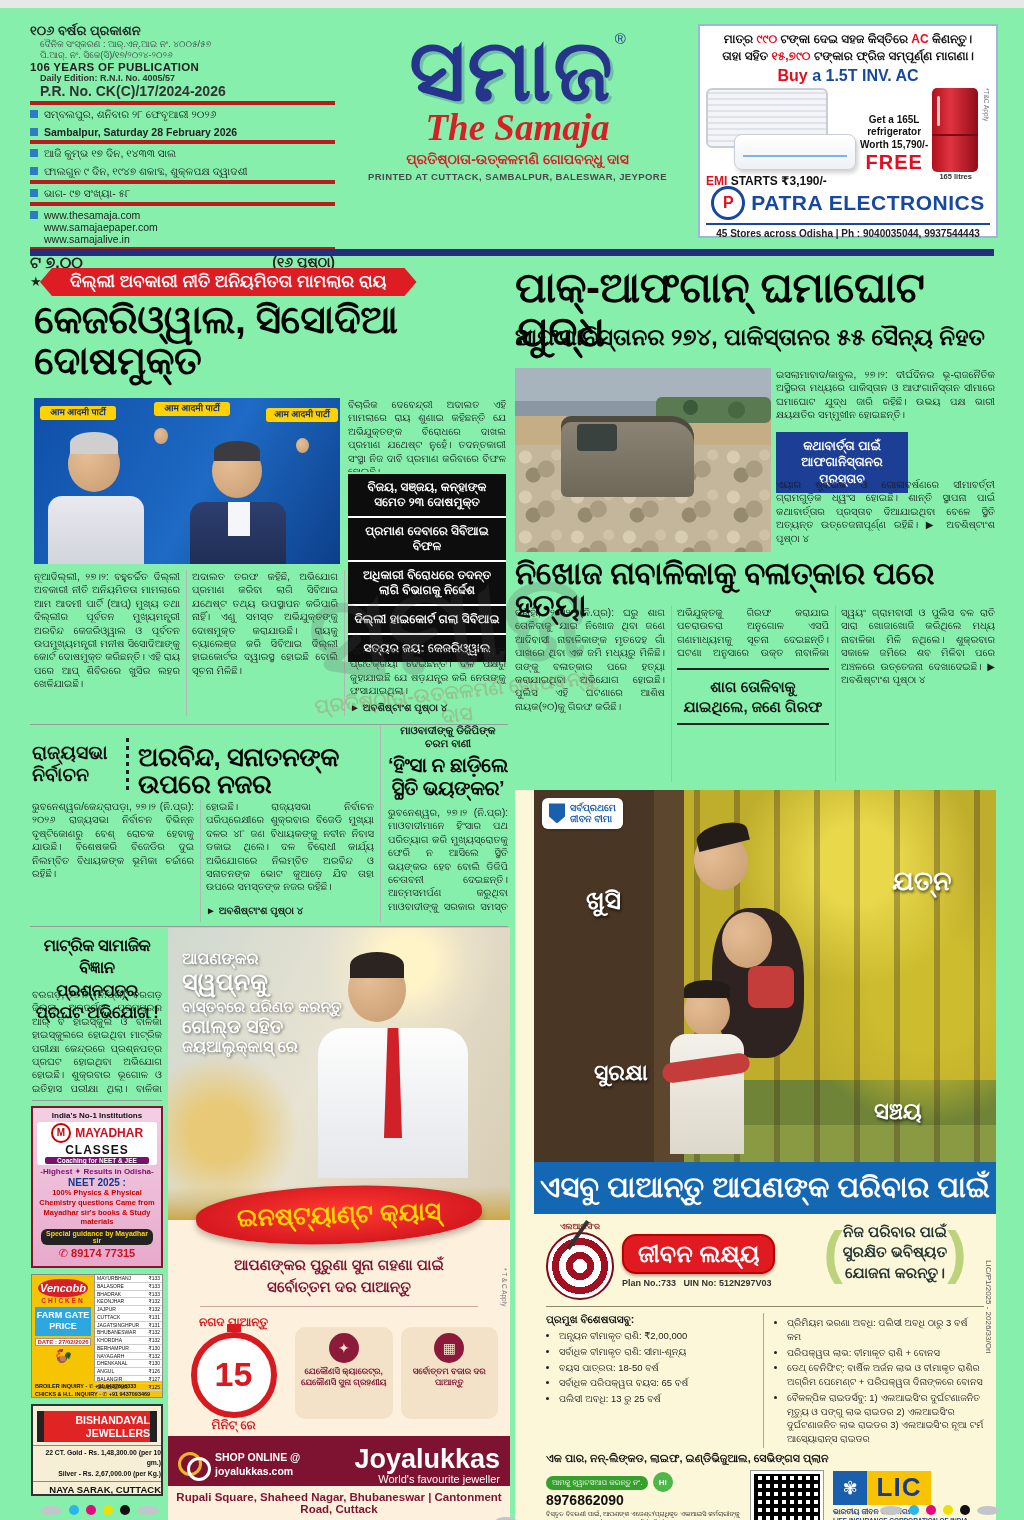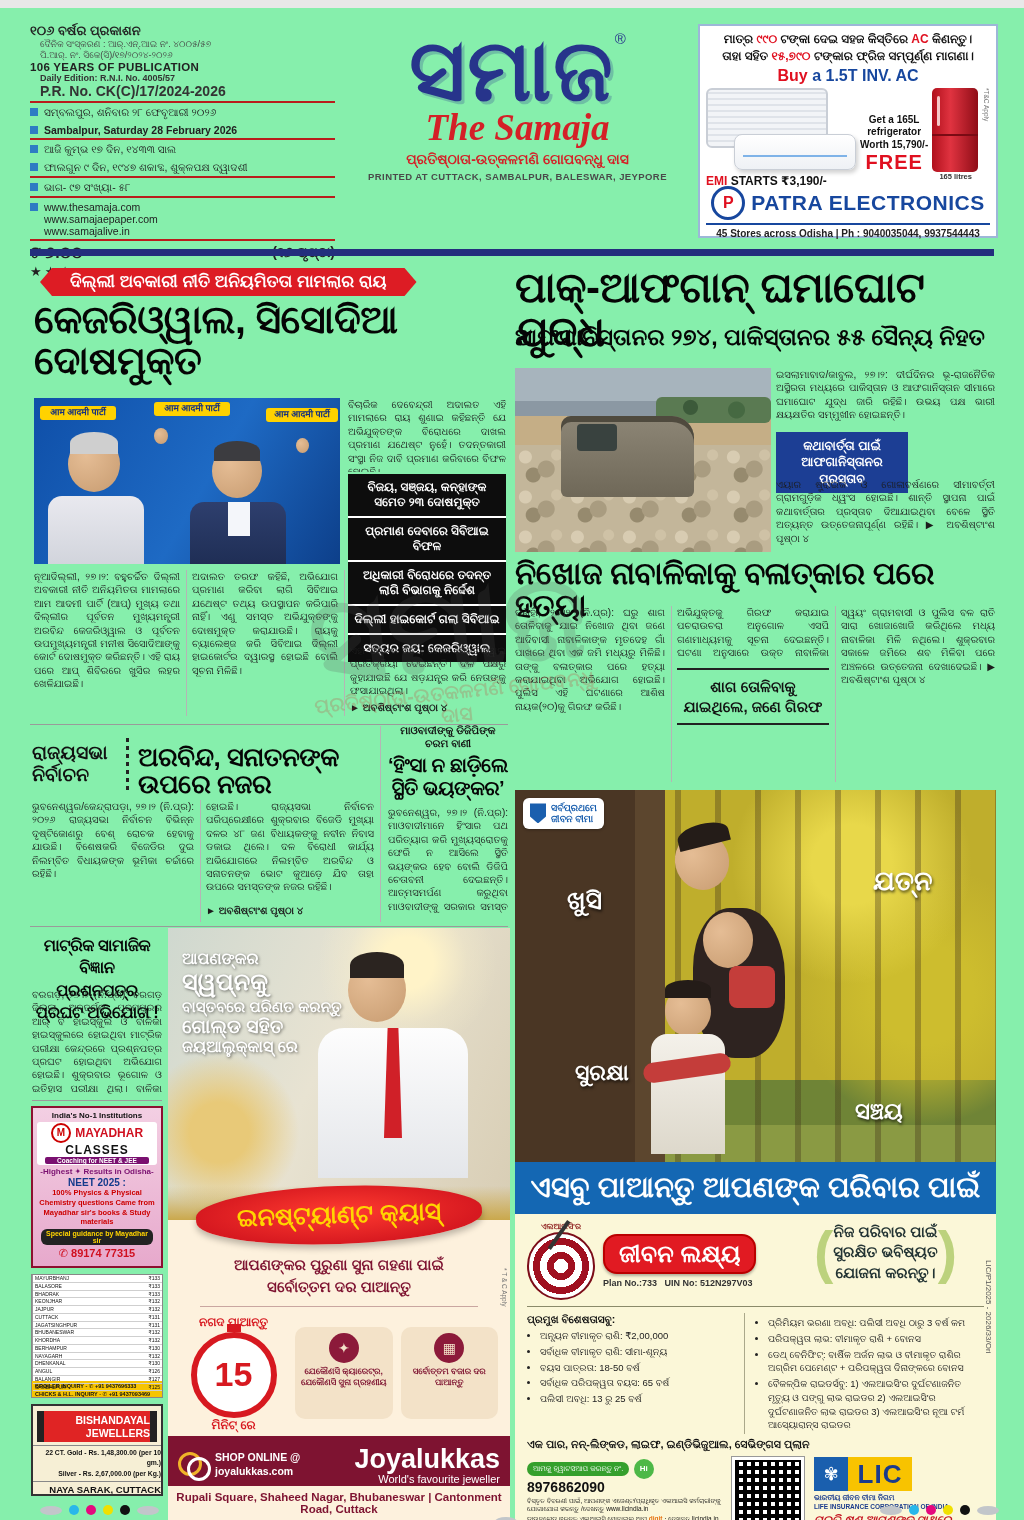--- a/index.html
+++ b/index.html
@@ -5,21 +5,21 @@
   html,body{margin:0;padding:0;background:#e8e8e8;}
   #page{position:relative;width:1024px;height:1520px;background:#86efac;margin:8px auto;
         font-family:"Liberation Sans","DejaVu Sans",sans-serif;color:#111;overflow:hidden;}
   .abs{position:absolute;}
   .bt{font-size:10px;line-height:1.34;text-align:justify;color:#1c1c1c;}
   .cont{font-weight:bold;white-space:nowrap;}
   .hr{background:#9a9a9a;height:1px;}
   .vline{width:1px;background:#b5b5b5;}
   
   .mh-left{font-size:10.5px;color:#222;}
-  .mh-row{display:flex;align-items:flex-start;gap:6px;padding:2.5px 0;border-top:2px solid #b91c1c;}
+  .mh-row{display:flex;align-items:flex-start;gap:6px;padding:2.5px 0;border-top:4px solid #b91c1c;}
   .mh-row.first{border-top:none;}
   .sq{width:8px;height:8px;background:#2e7cc3;margin-top:2px;flex:0 0 8px;}
   .mh-b{font-weight:bold;}
   .mh-center{text-align:center;}
   .logo-od{font-size:86px;font-weight:bold;color:#27348b;line-height:.95;letter-spacing:2px;
            text-shadow:3px 3px 0 rgba(39,52,139,.25);}
   .logo-reg{font-size:15px;vertical-align:top;color:#27348b;}
   .logo-en{font-family:"Liberation Serif","DejaVu Serif",serif;font-style:italic;font-weight:bold;
            font-size:37px;color:#d42027;margin-top:-6px;}
   .logo-tag{font-size:14px;font-weight:bold;color:#d42027;margin-top:2px;}
@@ -358,20 +358,30 @@
     </div>
     <div style="font-size:8px;font-weight:bold;color:#7a1070;">-Highest ✦ Results in Odisha-</div>
     <div style="font-size:10px;font-weight:bold;color:#123a8c;margin-top:1px;">NEET 2025 :</div>
     <div style="font-size:7.5px;font-weight:bold;color:#c00;line-height:1.3;padding:0 4px;">100% Physics &amp; Physical Chemistry questions Came from Mayadhar sir's books &amp; Study materials</div>
     <div style="font-size:7px;font-weight:bold;color:#ffd400;background:#222;border-radius:6px;margin:2px 8px;padding:1px 0;">Special guidance by Mayadhar sir</div>
     <div style="font-size:11px;font-weight:bold;color:#d01020;">✆ 89174 77315</div>
   </div>
 
   <div class="abs venc" style="left:31px;top:1266px;width:132px;height:124px;">
     <div style="display:flex;height:106px;">
+      <div style="width:62px;background:#f6c402;text-align:center;">
+        <div style="background:#d42027;border-radius:50%/60%;margin:4px 6px 0;color:#fff;font-weight:bold;font-style:italic;font-size:11px;padding:3px 0;">Vencobb</div>
+        <div style="font-size:6.5px;font-weight:bold;color:#d42027;letter-spacing:2px;">CHICKEN</div>
+        <div style="background:#2da7e0;color:#fff;font-weight:bold;font-size:9px;margin:3px 3px 0;padding:3px 0;line-height:1.25;">
+          <div>FARM GATE</div>
+          <div>PRICE</div>
+        </div>
+        <div style="background:#fff;border:1px solid #999;color:#d42027;font-weight:bold;font-size:6px;margin:2px 3px;">DATE : 27/02/2026</div>
+        <div style="font-size:16px;">🐓</div>
+      </div>
       <div style="flex:1;border-left:1px solid #999;">
         <div class="vrow">
             <span>MAYURBHANJ</span>
             <span>₹133</span>
           </div>
         <div class="vrow">
             <span>BALASORE</span>
             <span>₹133</span>
           </div>
         <div class="vrow">
@@ -509,21 +519,21 @@
       </div>
       <div style="text-align:right;">
         <div style="font-size:27px;font-weight:bold;line-height:1;">Joyalukkas</div>
         <div style="font-size:11px;">World's favourite jeweller</div>
       </div>
     </div>
     <div class="joy-addr" style="position:absolute;left:0;bottom:0;width:100%;">Rupali Square, Shaheed Nagar, Bhubaneswar | Cantonment Road, Cuttack</div>
     <div class="tnc-rot" style="position:absolute;right:2px;top:340px;">* T &amp; C Apply</div>
   </div>
 
-  <div class="abs lic" style="left:515px;top:782px;width:481px;height:730px;">
+  <div class="abs lic" style="left:515px;top:782px;width:481px;height:730px;padding-left:19px;">
     <div class="lic-photo" style="position:relative;height:372px;">
       <div class="lic-badge" style="left:8px;top:8px;">
         <div class="shield"></div>
         <div style="font-size:9.5px;font-weight:bold;color:#1a5fae;line-height:1.2;">
           <div>ସର୍ବପ୍ରଥମେ</div>
           <div>ଜୀବନ ବୀମା</div>
         </div>
       </div>
 
       <div>

